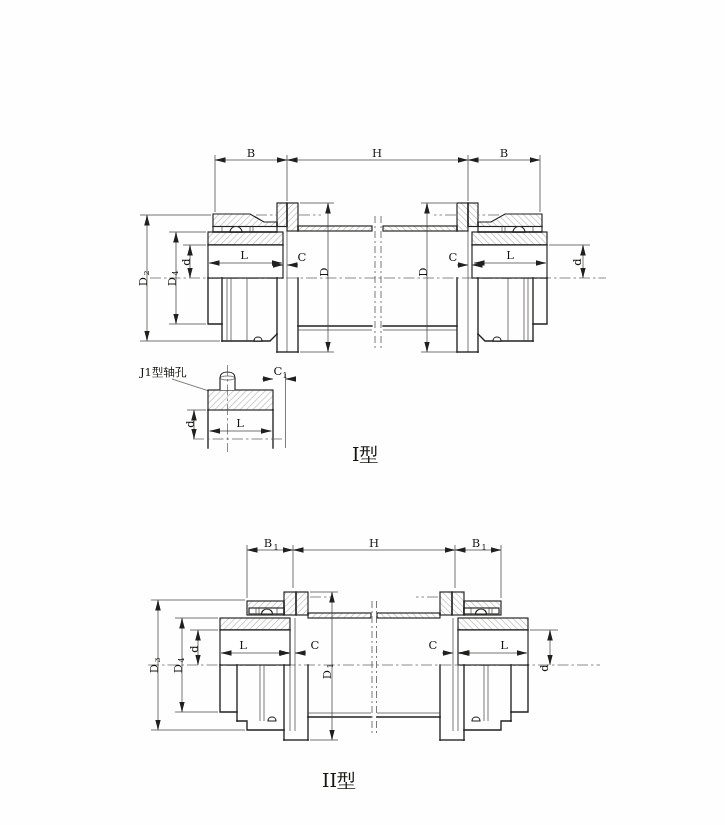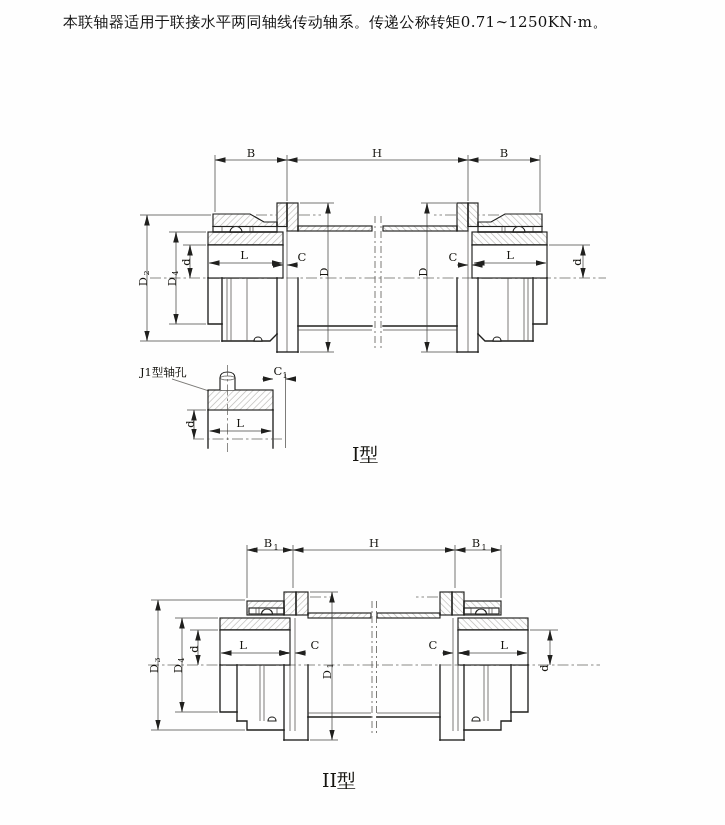--- a/index.html
+++ b/index.html
@@ -19,21 +19,20 @@
   .lbl{font-size:11.5px;}
   .sub{font-size:8px;}
   .cap{font-size:19px;}
   .note{font-size:11.5px;}
 </style>
 </head>
 <body>
 
 <div class="page">
 
-  <div class="desc">本联轴器适用于联接水平两同轴线传动轴系。传递公称转矩0.71~1250KN·m。</div>
 
   <svg width="725" height="825" viewBox="0 0 725 825">
     <defs>
       <pattern id="h" width="4.5" height="4.5" patternUnits="userSpaceOnUse" patternTransform="rotate(45)">
         <line x1="0" y1="0" x2="0" y2="4.5" stroke="#6b6a64" stroke-width="0.6"></line>
       </pattern>
       <marker id="ar" markerWidth="11" markerHeight="8" refX="10.5" refY="3.5" orient="auto-start-reverse" markerUnits="userSpaceOnUse">
         <path d="M10.5,3.5 L0,0.7 L0,6.3 Z" fill="#20201e"></path>
       </marker>
     </defs>

